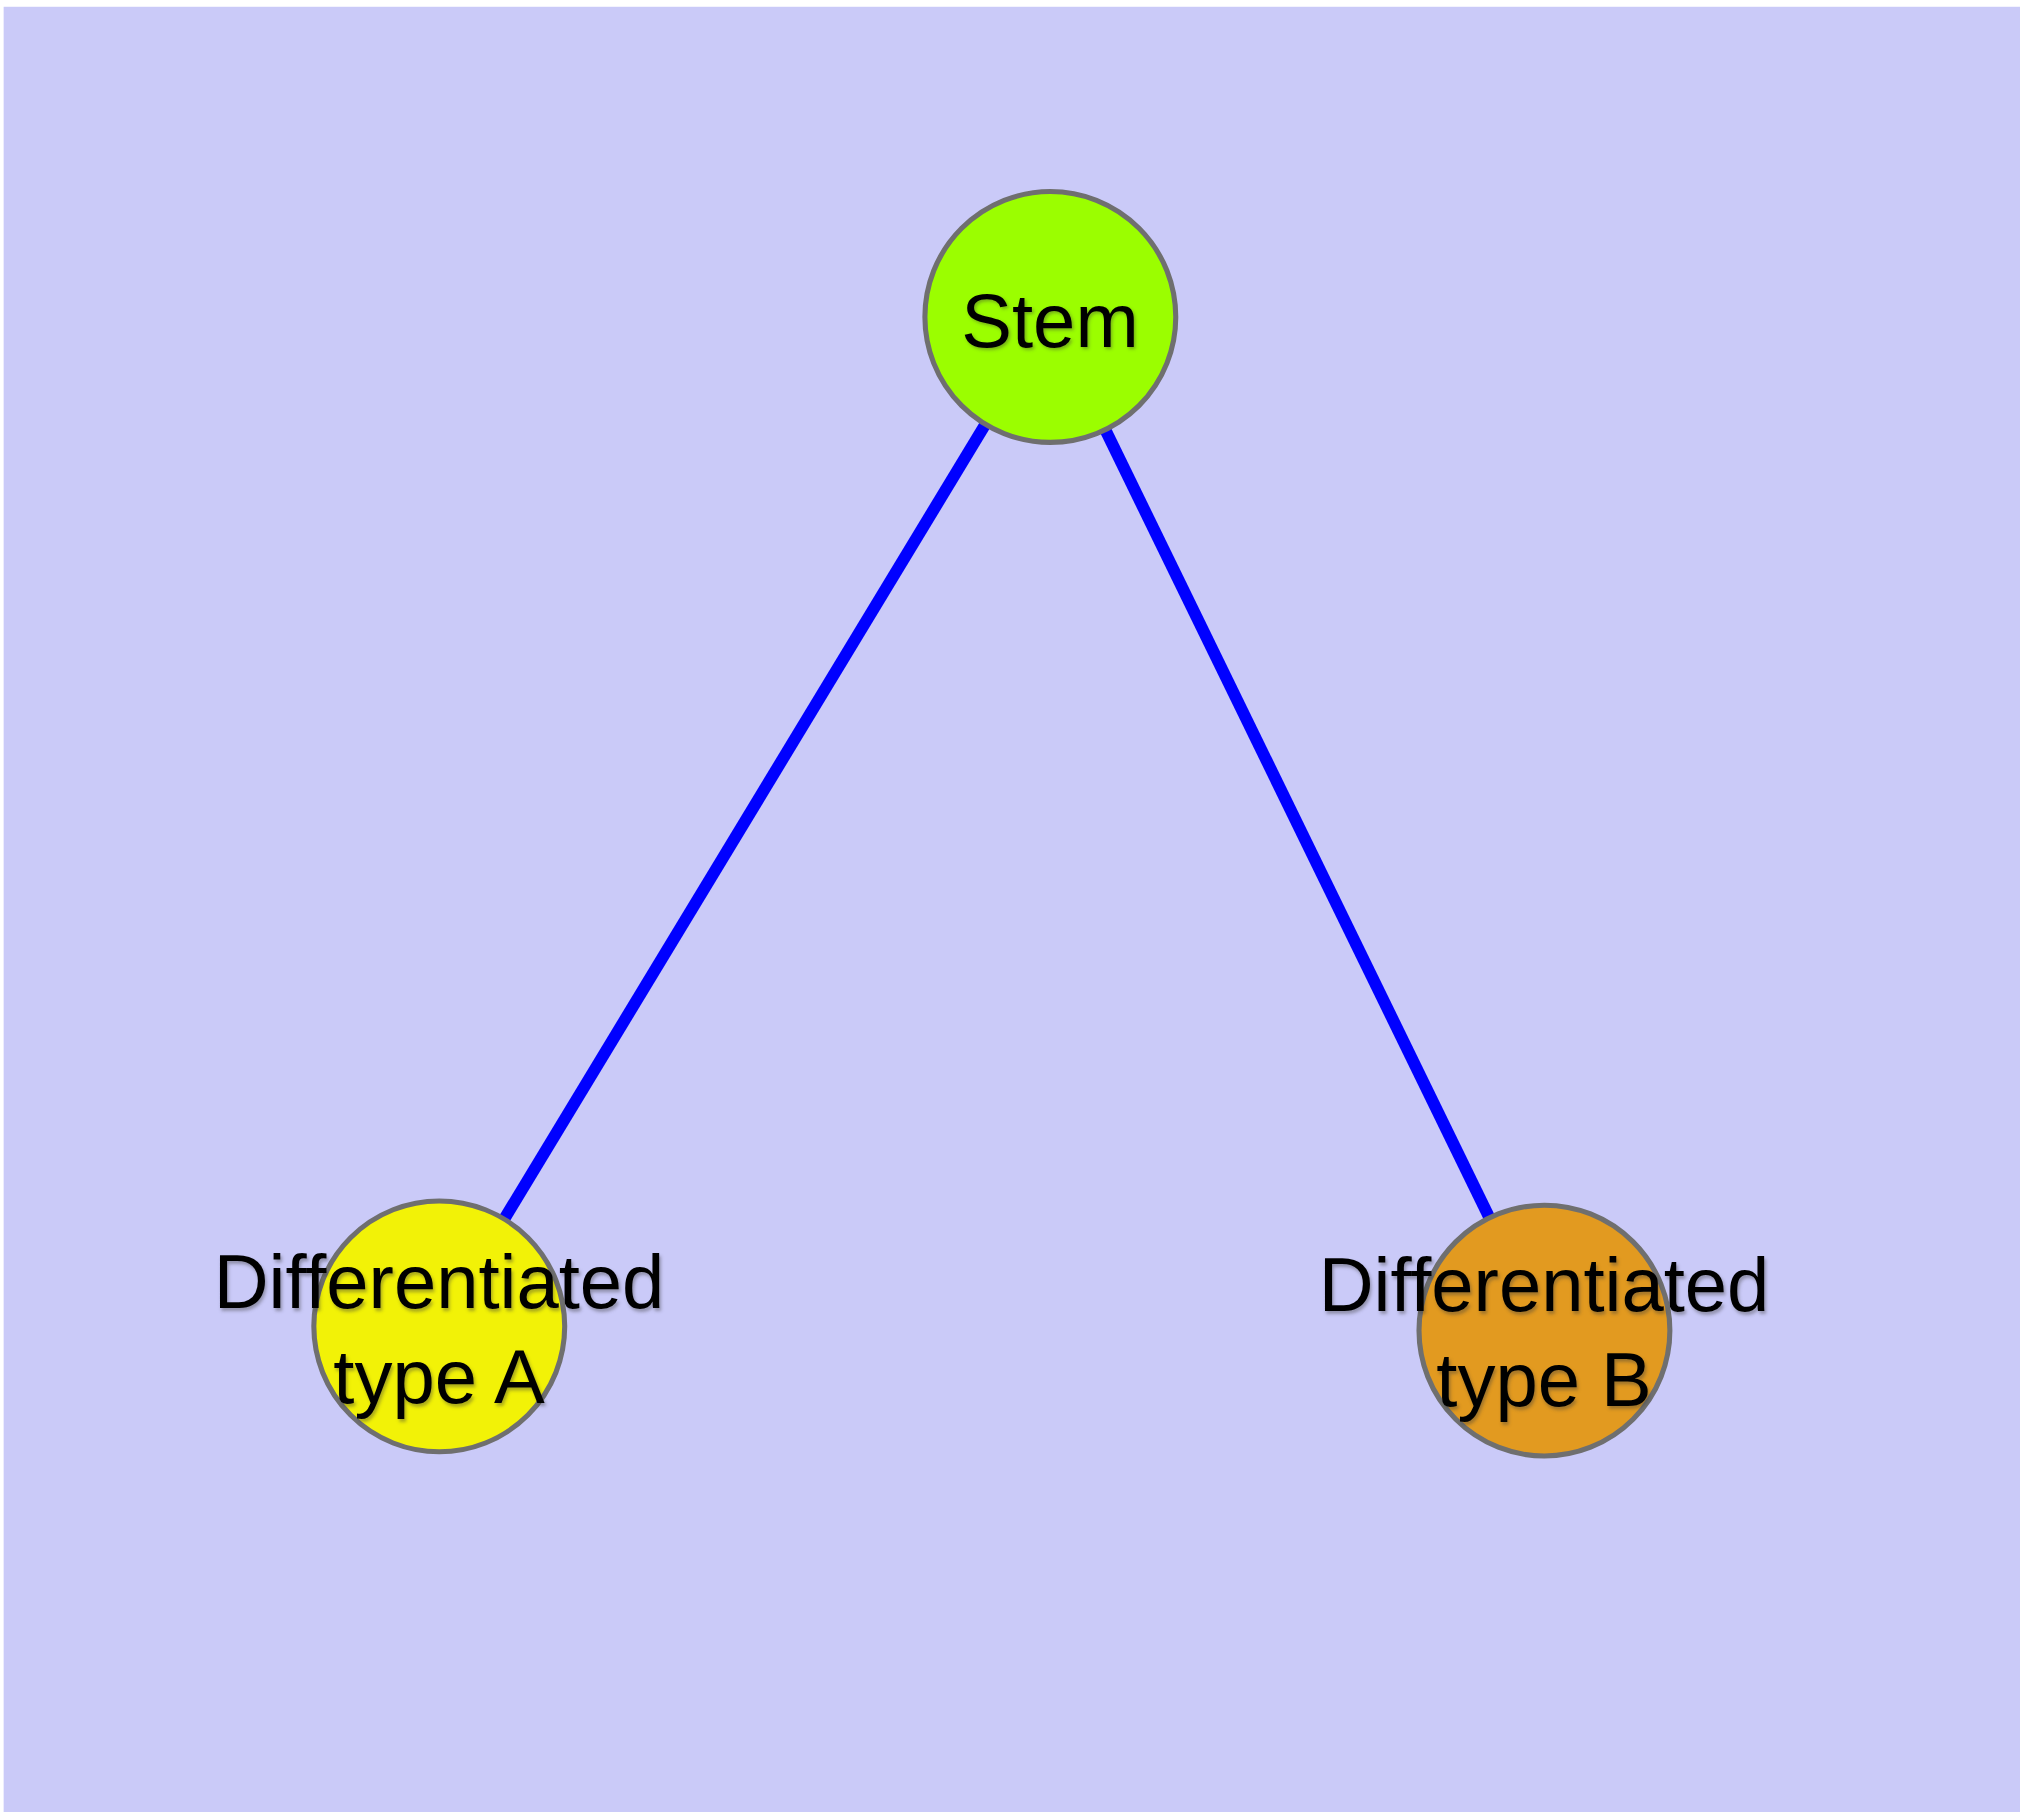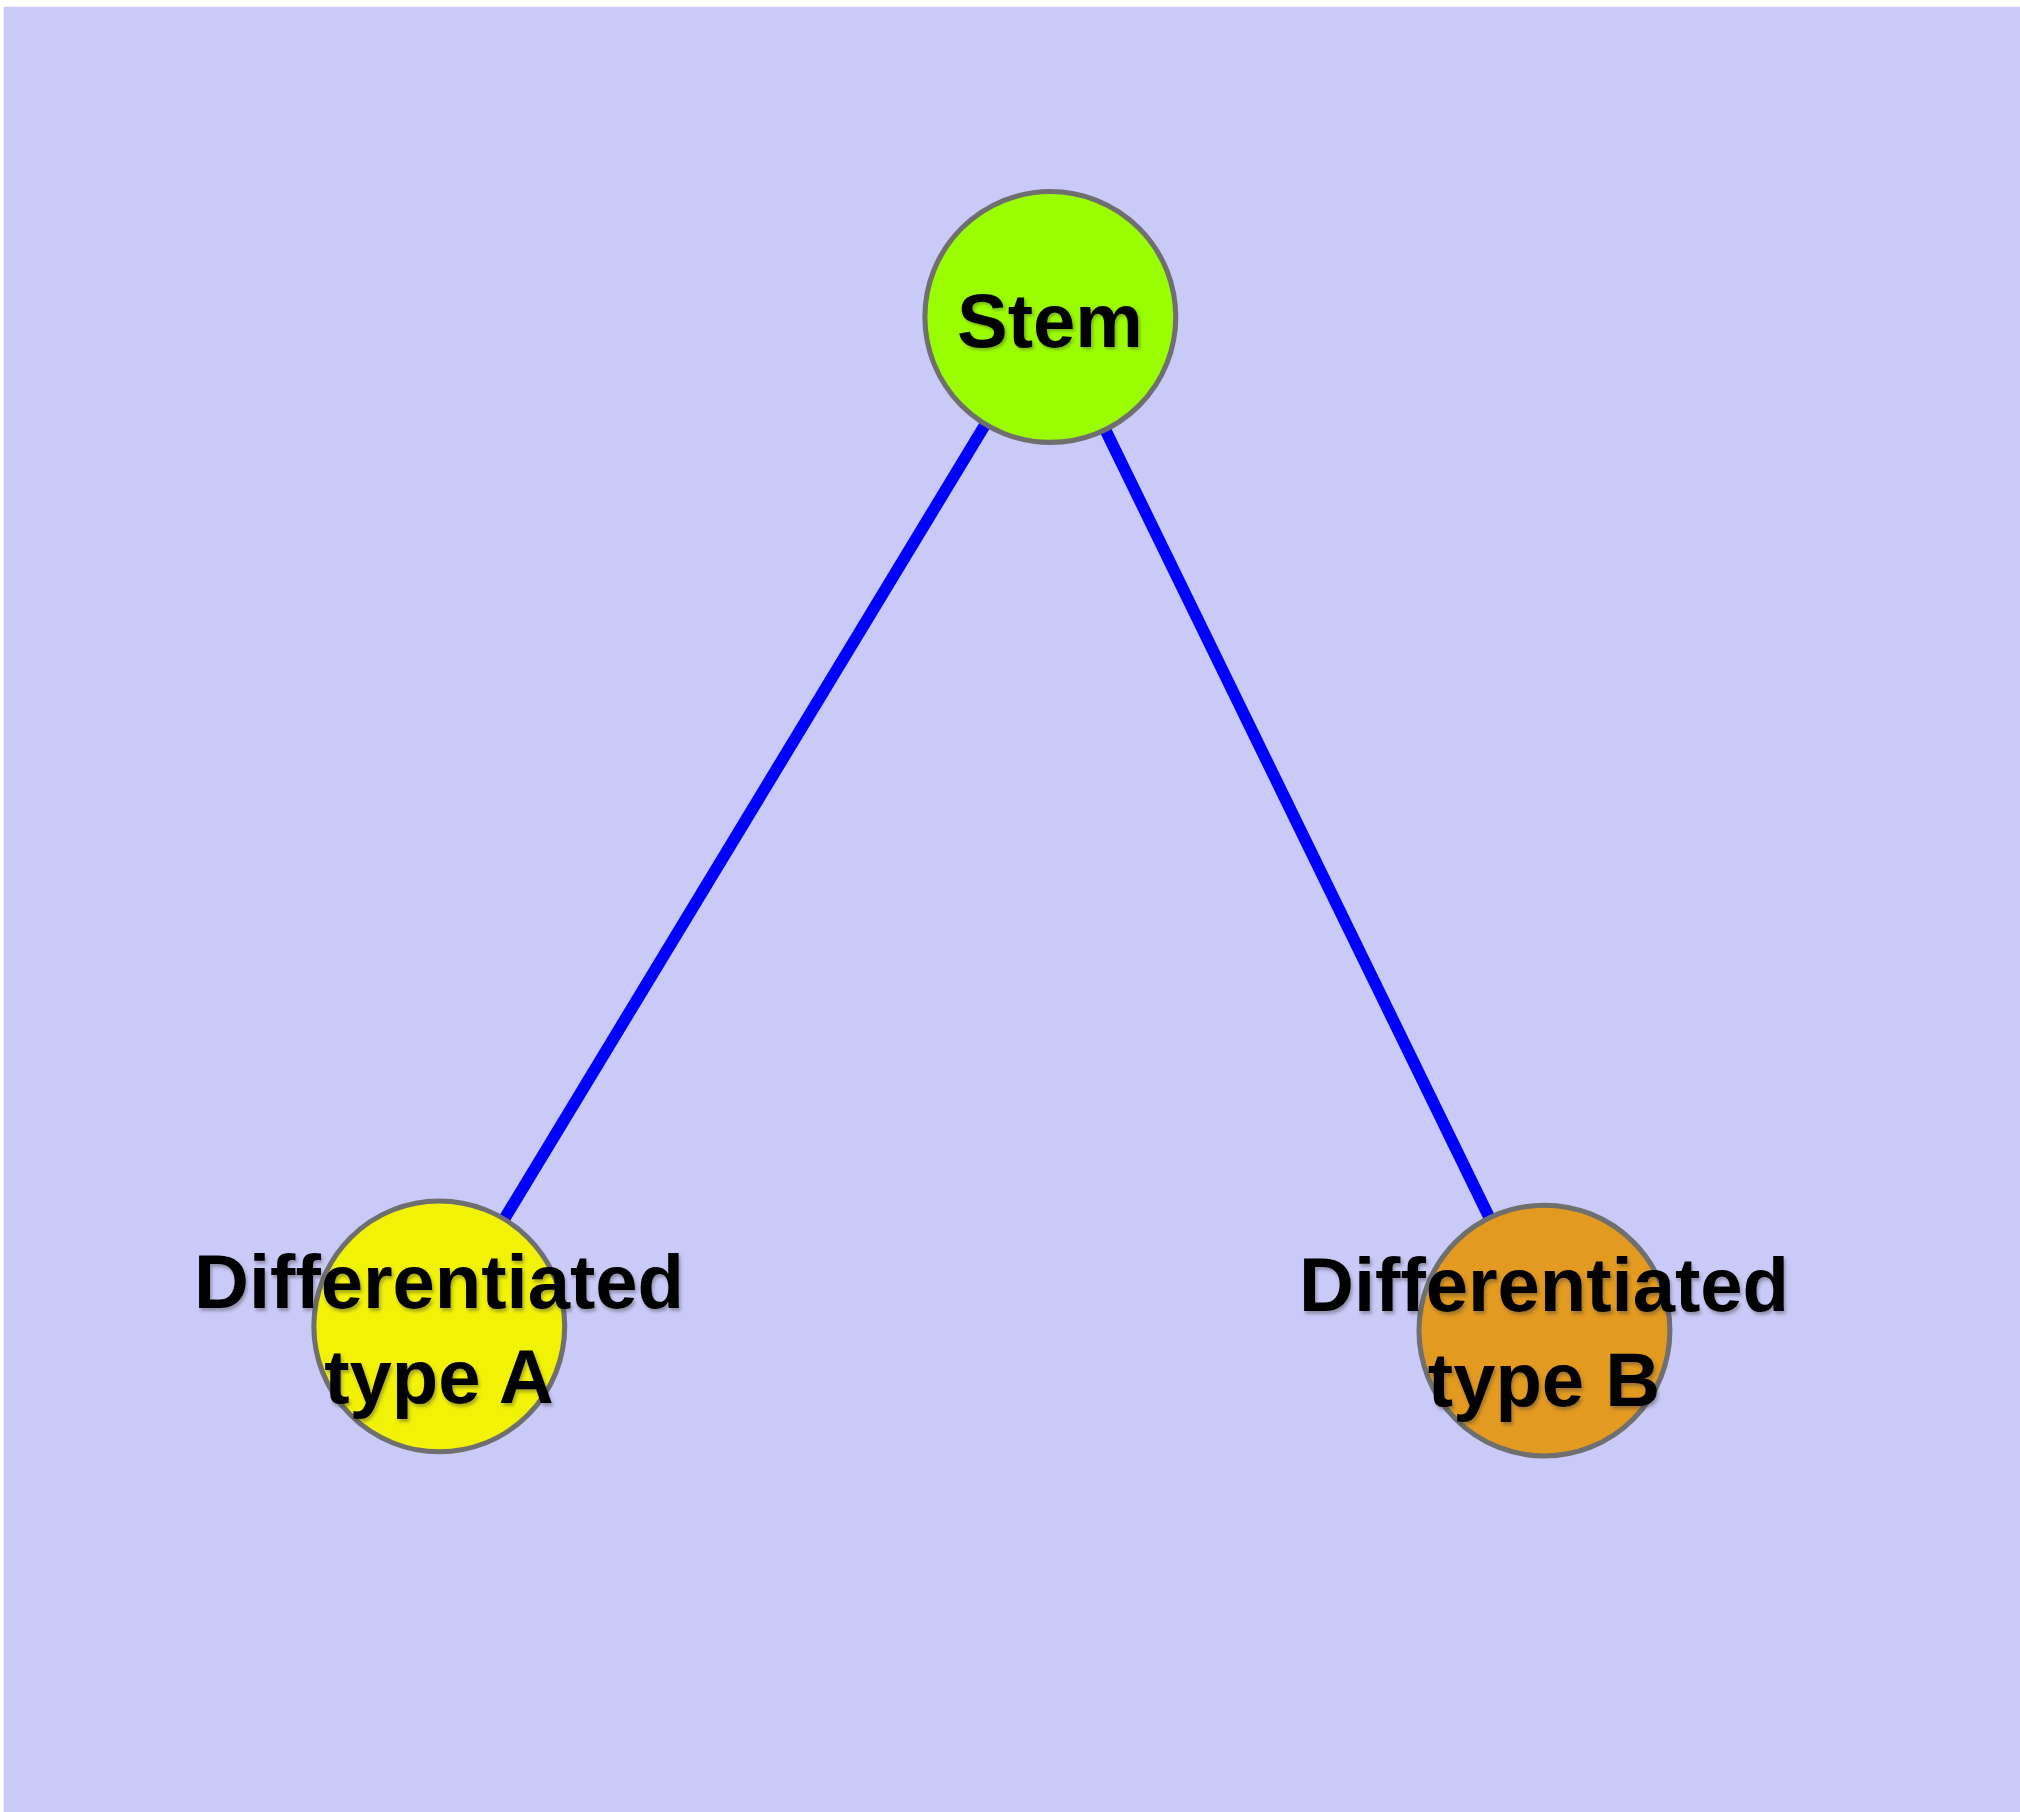--- a/index.html
+++ b/index.html
@@ -21,21 +21,21 @@
     left: 0;
     top: 0;
     width: 2021px;
     height: 1812px;
     display: block;
   }
   .node-label {
     position: absolute;
     transform: translate(-50%, -50%);
     font-family: "Liberation Sans", sans-serif;
-    font-weight: bold;
+    font-weight: normal;
     font-size: 76px;
     line-height: 1.25;
     color: #000000;
     text-align: center;
     white-space: pre-line;
     text-shadow: 1.7px 2.5px 3.4px rgba(60, 60, 60, 0.40);
     pointer-events: none;
   }
   .label-stem   { left: 1050px; top: 320px;  }
   .label-type-a { left: 439px;  top: 1329px; }

